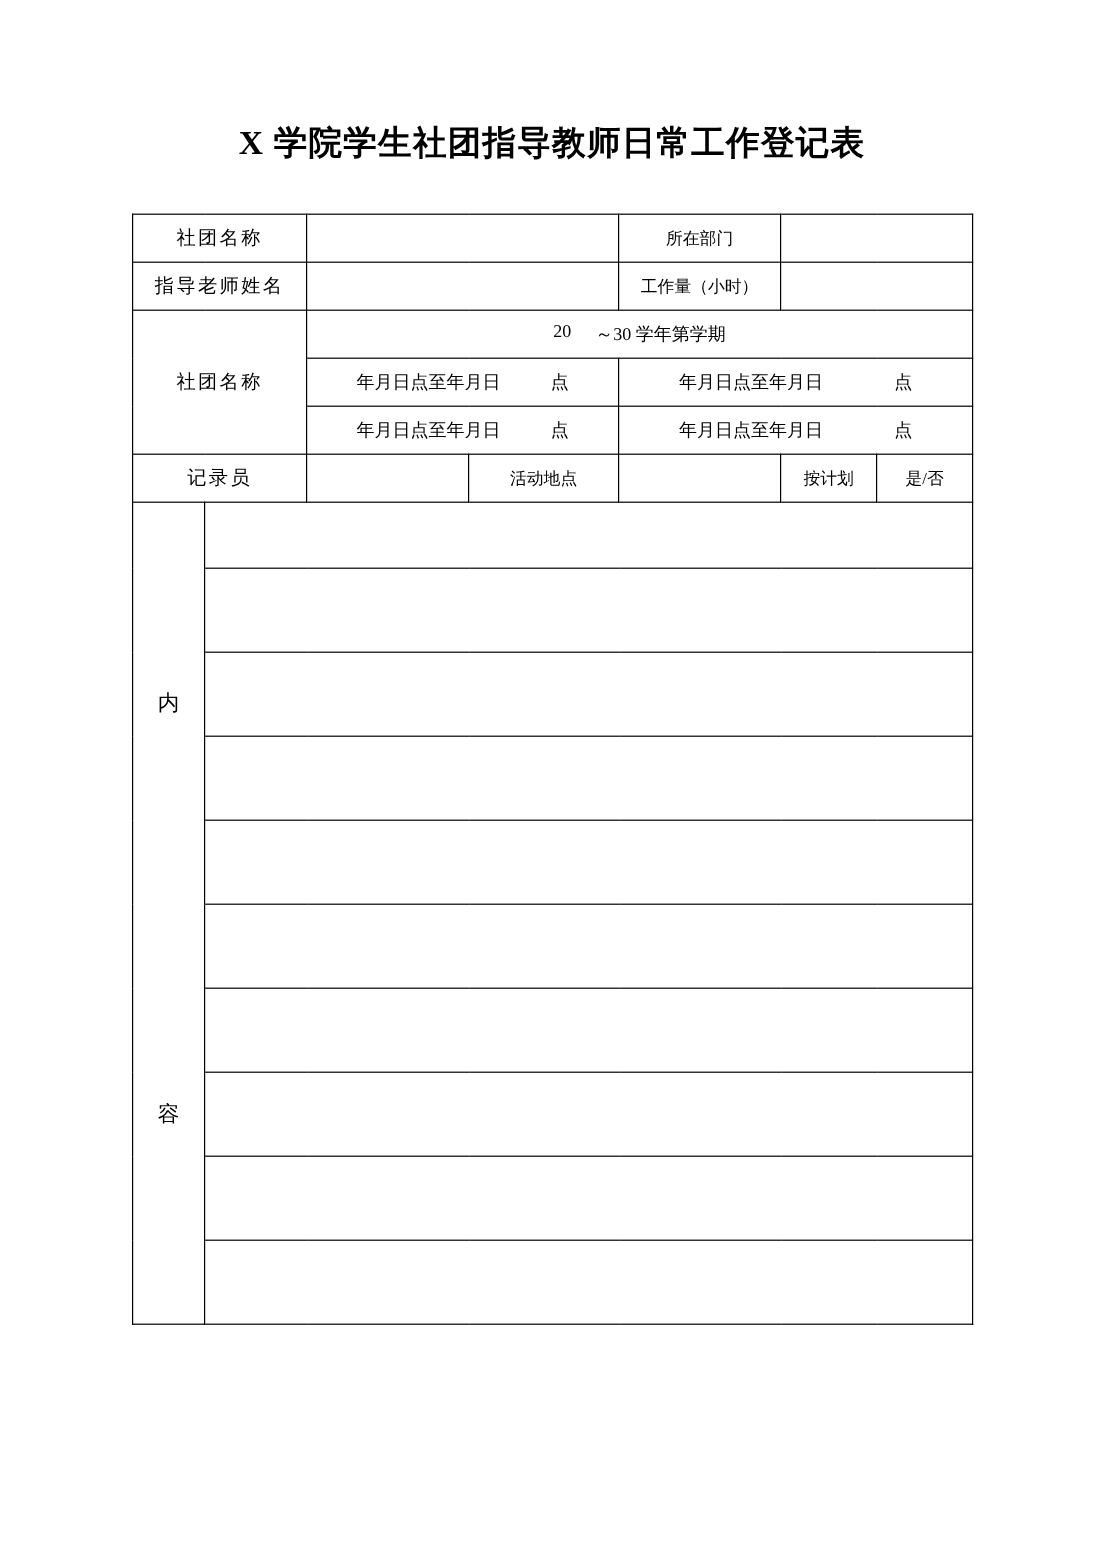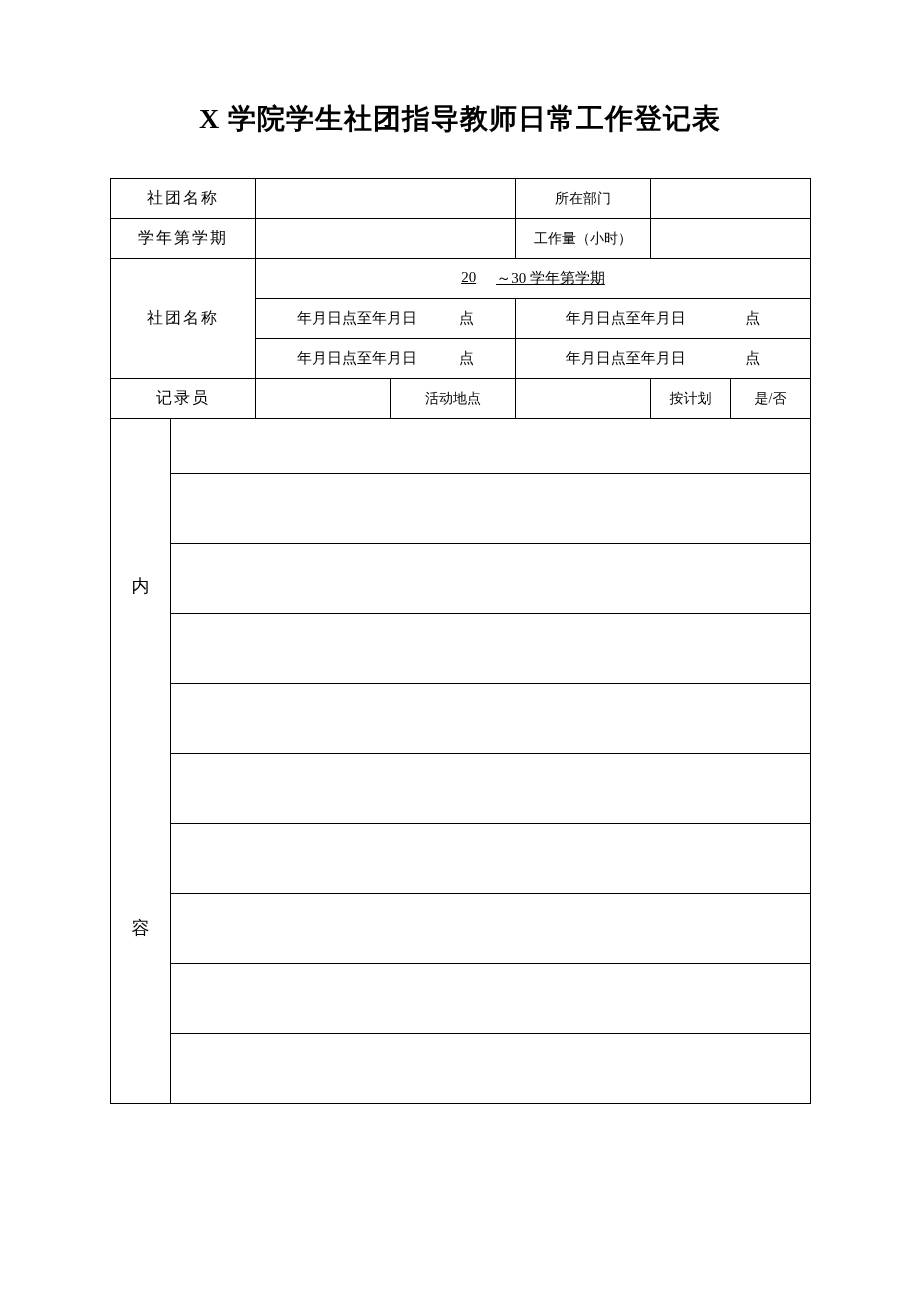--- a/index.html
+++ b/index.html
@@ -47,21 +47,20 @@
       margin-top: 24px;
     }
     .semester-row td.semester-cell {
       text-align: left;
       padding-left: 0;
     }
     .semester-inner {
       display: flex;
       justify-content: center;
       gap: 20px;
-      text-decoration: underline;
     }
     .time-range-cell {
       text-align: center;
       font-size: 15px;
     }
     .time-inner {
       display: flex;
       align-items: center;
       justify-content: space-around;
       padding: 0 20px;
@@ -96,21 +95,21 @@
 
     <tbody>
         <tr>
       <td colspan="2" class="label-cell">社团名称</td>
       <td colspan="2"></td>
       <td class="small-text">所在部门</td>
       <td colspan="2"></td>
     </tr>
 
     <tr>
-      <td colspan="2" class="label-cell">学年第学期</td>
+      <td colspan="2" class="label-cell">指导老师姓名</td>
       <td colspan="2"></td>
       <td class="small-text">工作量（小时）</td>
       <td colspan="2"></td>
     </tr>
 
     <tr class="semester-row">
       <td colspan="2" rowspan="3" class="label-cell">社团名称</td>
       <td colspan="5" class="semester-cell">
         <div class="semester-inner">
           <span>20</span>

